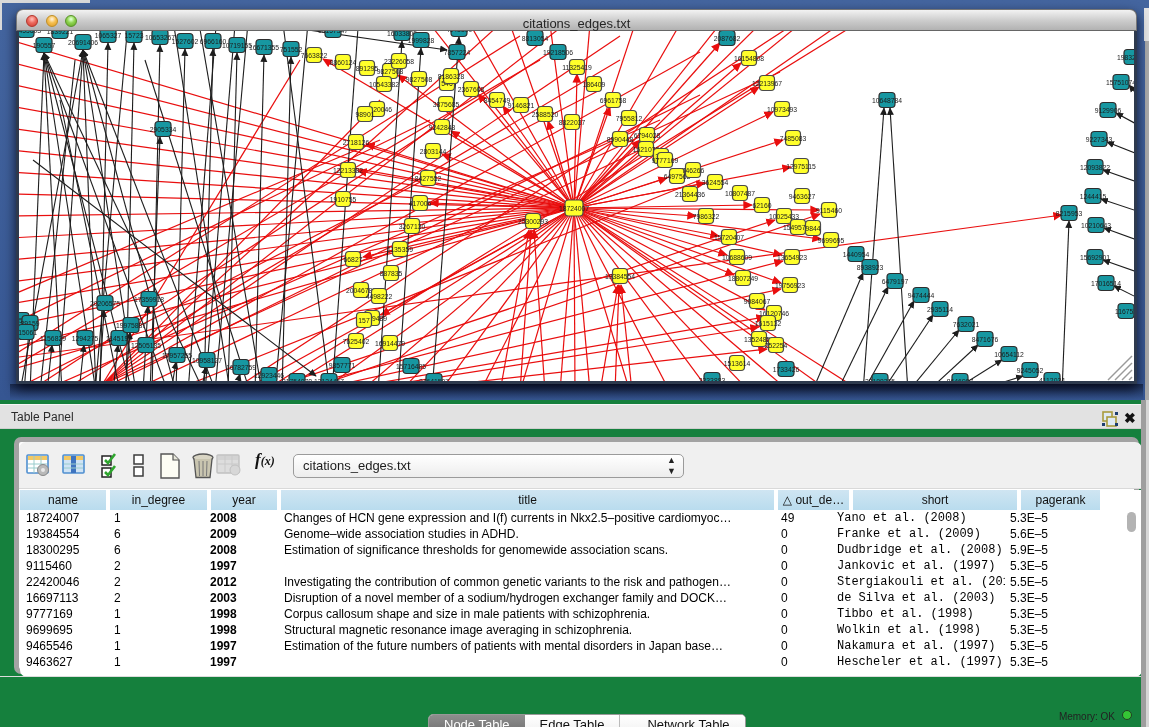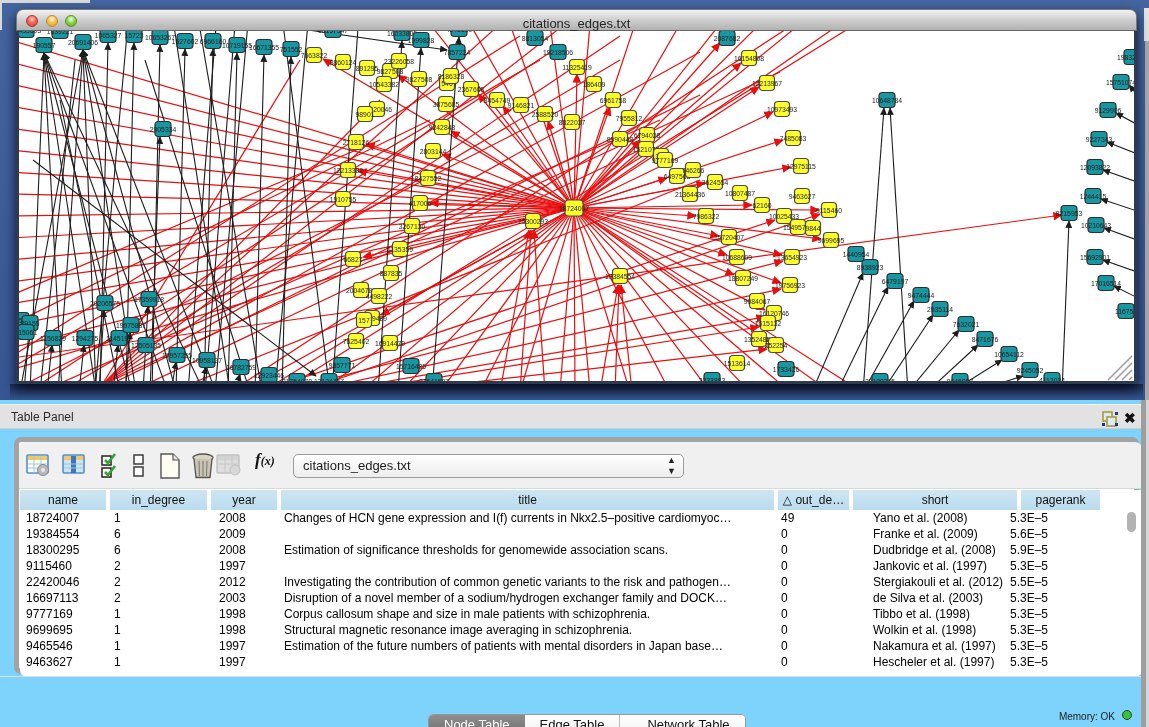--- a/index.html
+++ b/index.html
@@ -14,44 +14,44 @@
   box-shadow:0 5px 12px rgba(0,0,15,0.8); background:#2e3a4e; }
 #titlebar { position:absolute; left:0; top:0; width:1121px; height:22px; border-radius:7px 7px 0 0;
   background:linear-gradient(#f2f2f2,#cbcbcb 55%,#b2b2b2); border:1px solid #777; border-bottom:1px solid #666; }
 #title { position:absolute; left:0; right:0; top:6px; text-align:center; font-size:13px; color:#262626; }
 .tl { position:absolute; top:6px; width:12px; height:12px; border-radius:50%; }
 #tl1 { left:10px; background:radial-gradient(circle at 50% 32%, #ffb3ad 8%, #ec6a5e 45%, #ce3a30); border:1px solid #b4352c; }
 #tl2 { left:29.5px; background:radial-gradient(circle at 50% 32%, #ffeccb 8%, #f5bf4f 45%, #dd9b28); border:1px solid #c08e26; }
 #tl3 { left:49px; background:radial-gradient(circle at 50% 32%, #d8ffc8 8%, #8ed34f 45%, #5fa521); border:1px solid #58922a; }
 #canvas { position:absolute; left:3px; top:22px; width:1115px; height:350px; background:#fff; overflow:hidden; }
 
-#tpanel { position:absolute; left:0; top:400px; width:1149px; height:327px; background:#7dd3fc; }
+#tpanel { position:absolute; left:0; top:400px; width:1149px; height:327px; background:#15803d; }
 #tpbar { position:absolute; left:0; top:4px; width:1149px; height:25px; background:#e2e2e2; border-top:1px solid #f5f5f5; border-bottom:1px solid #cfcfcf; }
 #tpbar span { position:absolute; left:11px; top:5px; font-size:12px; color:#2b2b2b; }
 #floatico { position:absolute; left:1102px; top:6px; }
 #xico { position:absolute; left:1124px; top:5px; font-size:14px; font-weight:bold; color:#111; }
 #tcontainer { position:absolute; left:14px; top:37px; width:1125px; height:237px; background:#fff; border:5px solid #a3a3a3; border-radius:7px; }
 #toolbar { position:absolute; left:0; top:0; width:1123px; height:47px; background:#f0f0f0; border-radius:7px 7px 0 0; border-bottom:1px solid #d9d9d9; }
 .tbi { position:absolute; top:11px; }
 #combo { position:absolute; left:274px; top:12px; width:391px; height:24px; border:1px solid #9b9b9b; border-radius:5px;
   background:linear-gradient(#ffffff,#ededed); font-size:13px; color:#1c1c1c; line-height:22px; padding-left:9px; }
 #combo .arr { position:absolute; right:7px; top:0px; font-size:9px; color:#222; line-height:11px; }
 
 #thead { position:absolute; left:1px; top:48px; width:1122px; height:20px; background:#fff; }
 .hc { position:absolute; top:0; height:20px; background:linear-gradient(#cfe5f2,#b9dcee); border-right:2px solid #fff;
   font-size:12px; color:#111; text-align:center; line-height:20px; }
 #tbody { position:absolute; left:1px; top:68px; width:1122px; height:167px; background:#fff; overflow:hidden; border-radius:0 0 7px 7px; }
 .trow { position:relative; height:16px; font-size:12px; color:#000; white-space:nowrap; }
 .trow span { position:absolute; top:1px; display:inline-block; overflow:hidden; }
 .c0 { left:6px; width:86px; }
 .c1 { left:94px; width:98px; }
-.c2 { left:199px; width:70px; }
+.c2 { left:190px; width:70px;font-weight:bold; }
 .c3 { left:264px; width:494px; }
 .c4 { left:761px; width:70px; }
-.c5 { left:853px; width:168px; }
+.c5 { left:817px; width:168px;font-family:Liberation Mono, monospace; }
 .c6 { left:990px; width:92px; }
 #sthumb { position:absolute; left:1107px; top:2px; width:9px; height:20px; background:#b3b3b3; border-radius:4.5px; }
 
 #tabs { position:absolute; left:428px; top:274px; height:20px; border:1px solid #989898; border-radius:5px; overflow:hidden;
   background:#fff; font-size:13px;margin-top:40px; }
 .tab { float:left; height:20px; line-height:19px; padding:0 15px; color:#111; background:linear-gradient(#ffffff,#f0f0f0); }
 .tab.sel { background:linear-gradient(#8e8e8e,#6e6e6e); color:#fff; }
 .tab.sep { border-left:1px solid #bbb;padding-left:27px; }
 #statusline { position:absolute; left:0; top:276px; width:1149px; height:1px; background:#dcdcdc; }
 #mem { position:absolute; right:34px; top:311px; font-size:10px; color:#222; }
@@ -634,20 +634,21 @@
             <span class="c2">2008</span>
             <span class="c3">Changes of HCN gene expression and I(f) currents in Nkx2.5–positive cardiomyoc…</span>
             <span class="c4">49</span>
             <span class="c5">Yano et al. (2008)</span>
             <span class="c6">5.3E–5</span>
           </div>
 <div class="trow">
             <span class="c0">19384554</span>
             <span class="c1">6</span>
             <span class="c2">2009</span>
+            <span class="c3">Genome–wide association studies in ADHD.</span>
             <span class="c4">0</span>
             <span class="c5">Franke et al. (2009)</span>
             <span class="c6">5.6E–5</span>
           </div>
 <div class="trow">
             <span class="c0">18300295</span>
             <span class="c1">6</span>
             <span class="c2">2008</span>
             <span class="c3">Estimation of significance thresholds for genomewide association scans.</span>
             <span class="c4">0</span>

